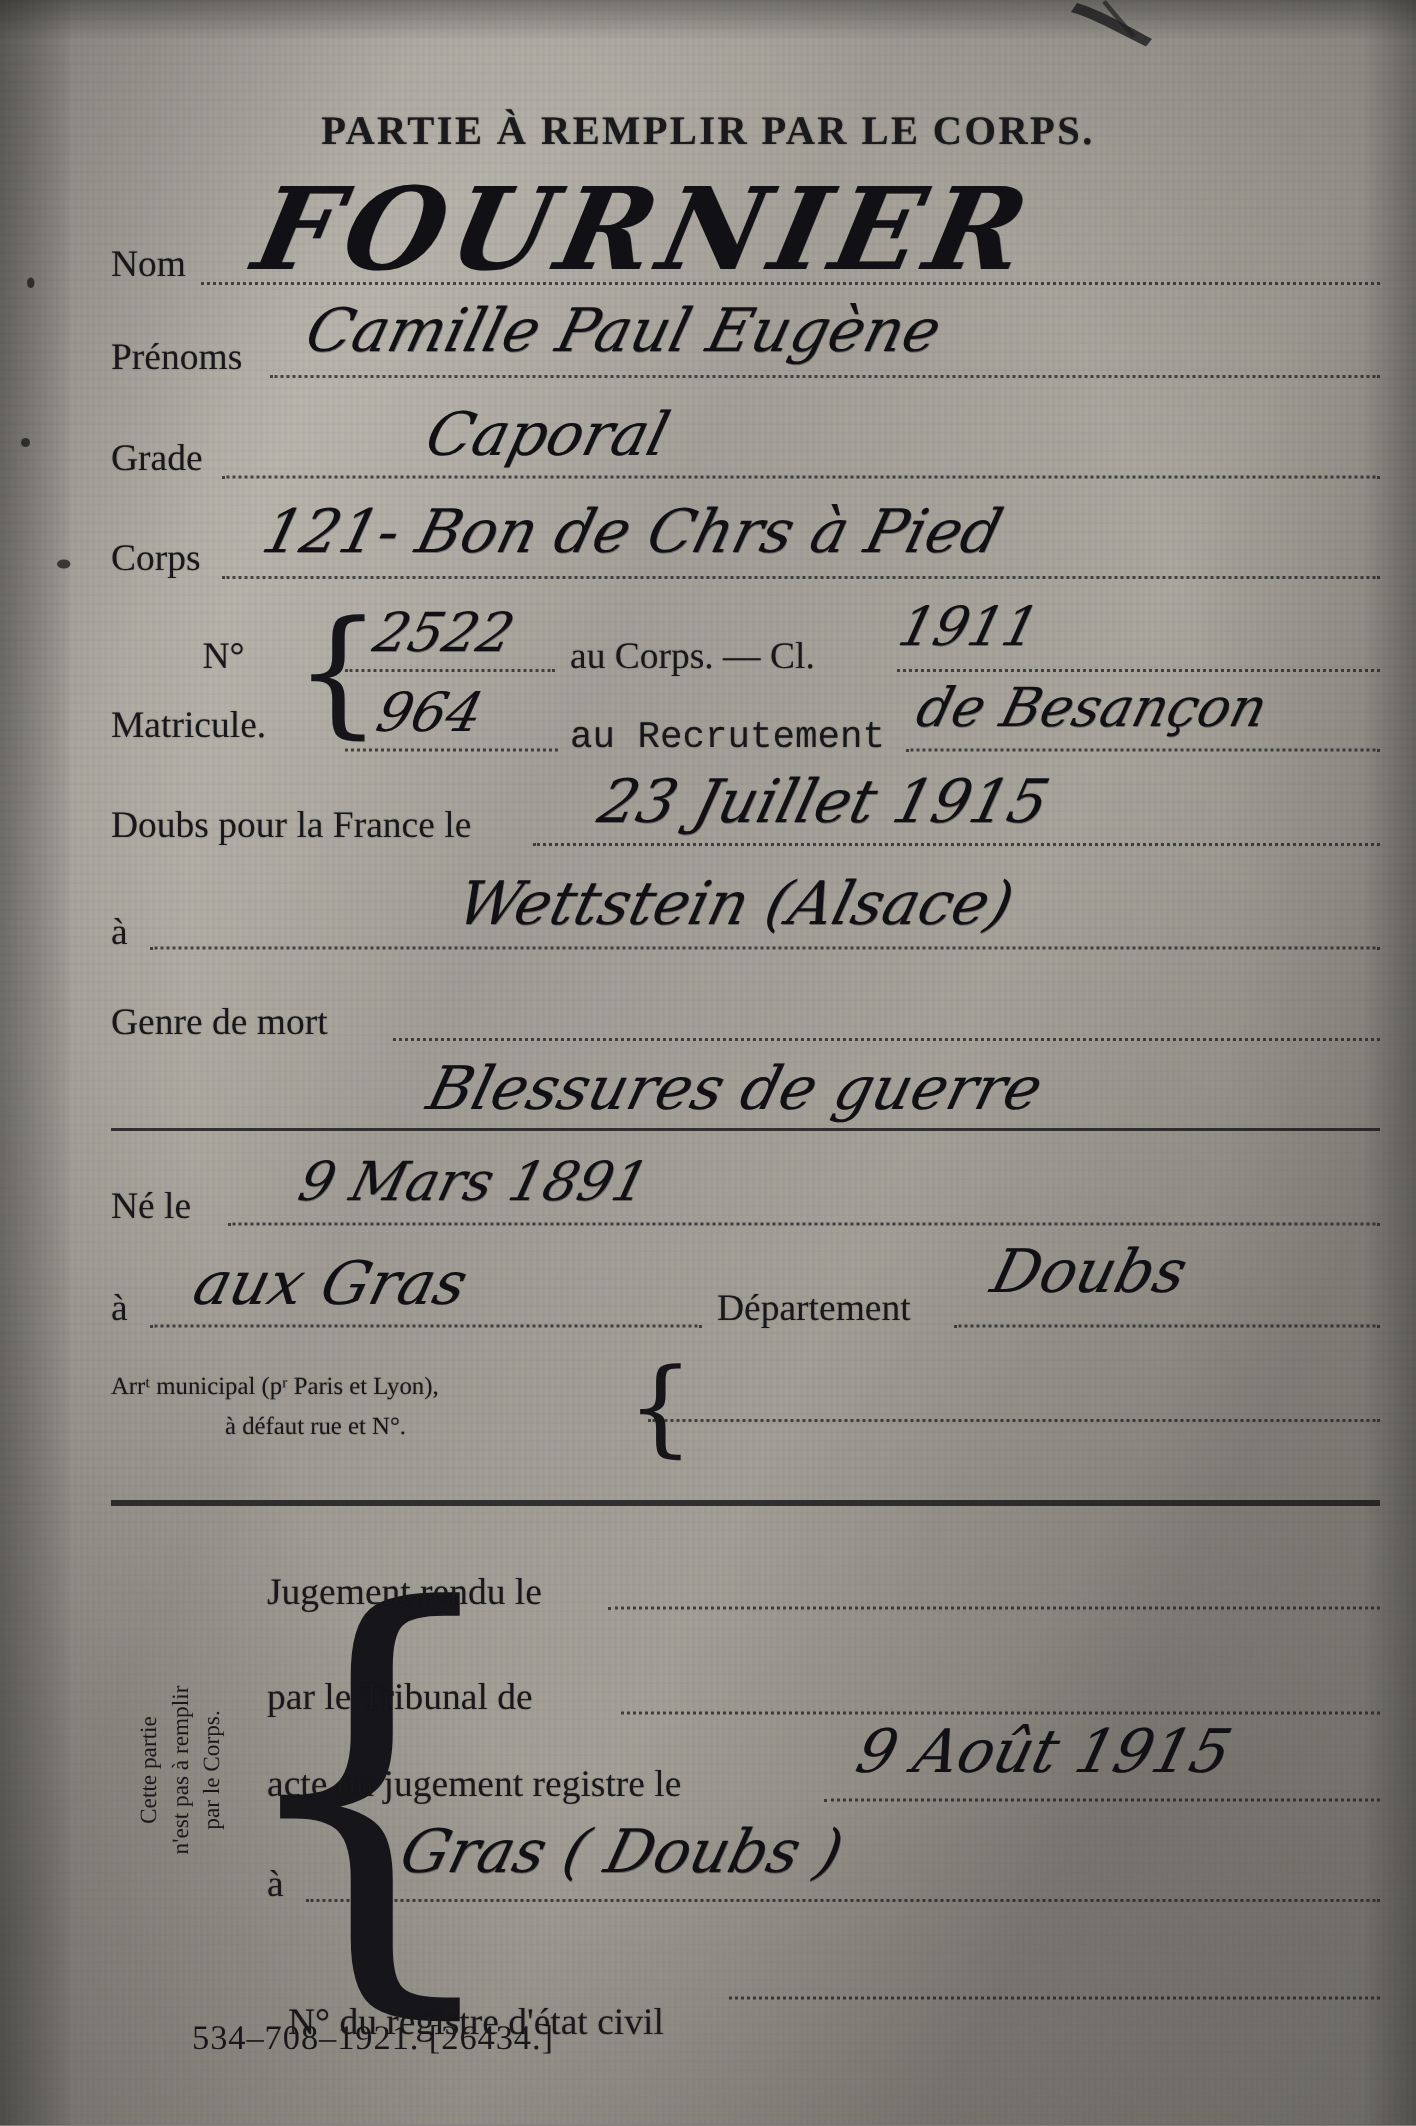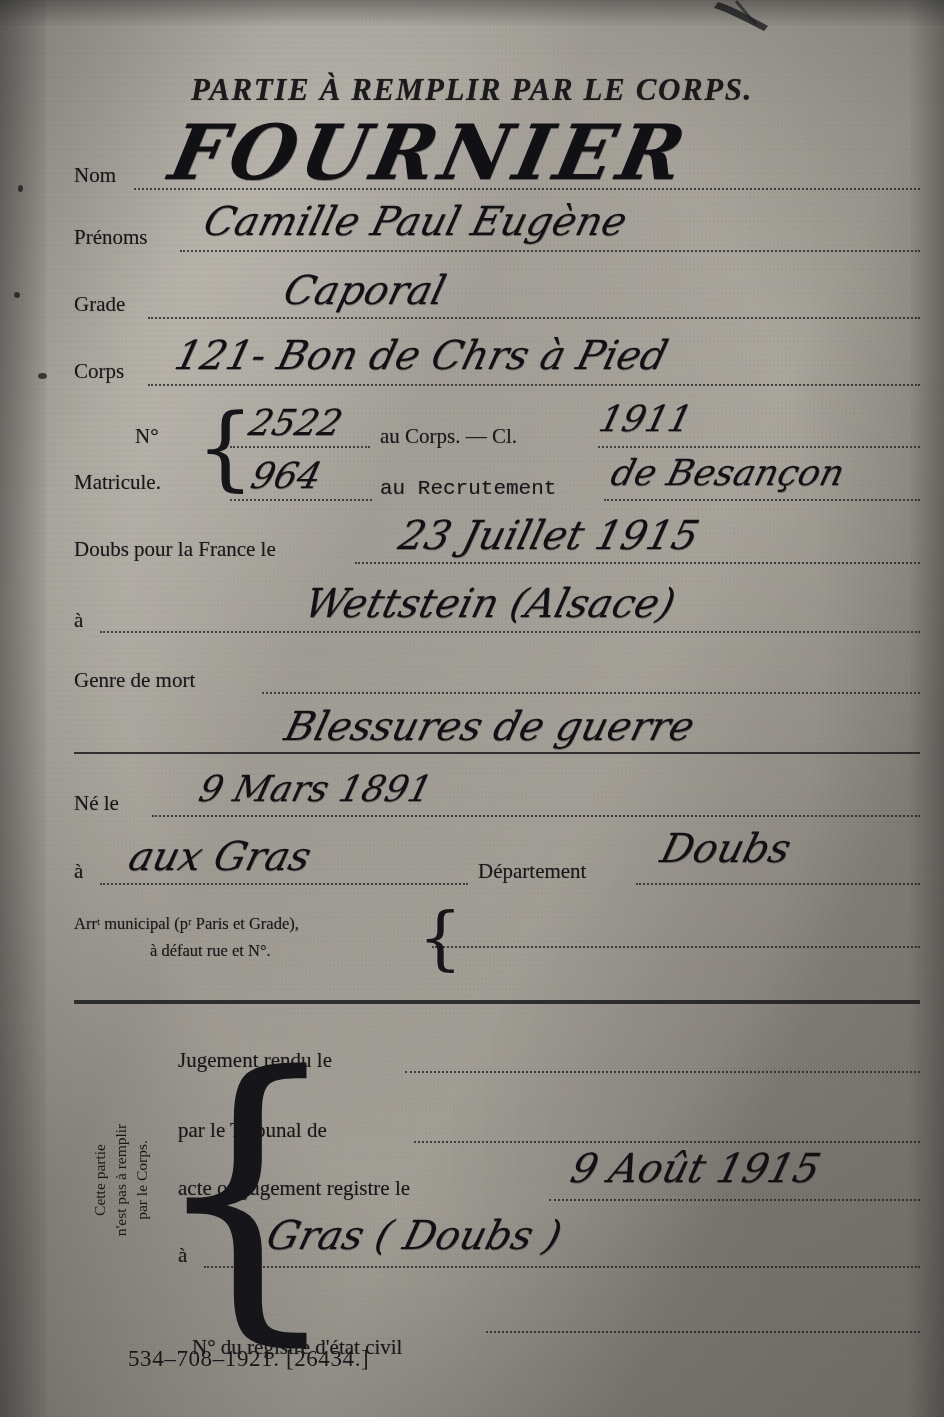--- a/index.html
+++ b/index.html
@@ -86,34 +86,33 @@
     height: 34px;
     z-index: 4;
     opacity: 0.88;
   }
 
   .header-title {
     position: absolute;
     top: 72px;
     left: 0; right: 0;
     text-align: center;
-    font-size: 31px;
+    font-size: 27px;
     letter-spacing: 1.6px;
     font-weight: 700;
     color: #1a1a1d;
     text-shadow: 0 0 1px rgba(0,0,0,0.5);
     z-index: 5;
-    font-style: italic;
   }
 
   
   .lbl {
     position: absolute;
     font-family: "Liberation Serif", serif;
-    font-size: 21px;
+    font-size: 25px;
     color: #18181b;
     white-space: nowrap;
     z-index: 5;
     text-shadow: 0 0 1px rgba(0,0,0,0.35);
   }
   .lbl.small { font-size: 16.5px; }
 
   
   .dots {
     position: absolute;
@@ -254,21 +253,21 @@
   <div class="dots" style="left:152px;top:813px;width:768px;"></div>
   <div class="hw l2" style="left:200px;top:768px;">9 Mars 1891</div>
 
   <div class="lbl" style="left:74px;top:859px;">à</div>
   <div class="dots" style="left:100px;top:881px;width:368px;"></div>
   <div class="hw l1" style="left:130px;top:833px;">aux Gras</div>
   <div class="lbl" style="left:478px;top:859px;">Département</div>
   <div class="dots" style="left:636px;top:881px;width:284px;"></div>
   <div class="hw l1" style="left:662px;top:825px;">Doubs</div>
 
-  <div class="lbl small" style="left:74px;top:914px;">Arrᵗ municipal (pʳ Paris et Grade),</div>
+  <div class="lbl small" style="left:74px;top:914px;">Arrᵗ municipal (pʳ Paris et Lyon),</div>
   <div class="lbl small" style="left:150px;top:941px;">à défaut rue et N°.</div>
   <div class="brace" style="left:418px;top:903px;font-size:70px;">{</div>
   <div class="dots" style="left:432px;top:944px;width:488px;"></div>
 
   <div class="rule thick" style="left:74px;top:1000px;width:846px;"></div>
 
   <div class="sidenote" style="left:90px;top:1300px;width:240px;">Cette partie
 n'est pas à remplir
 par le Corps.</div>
 

